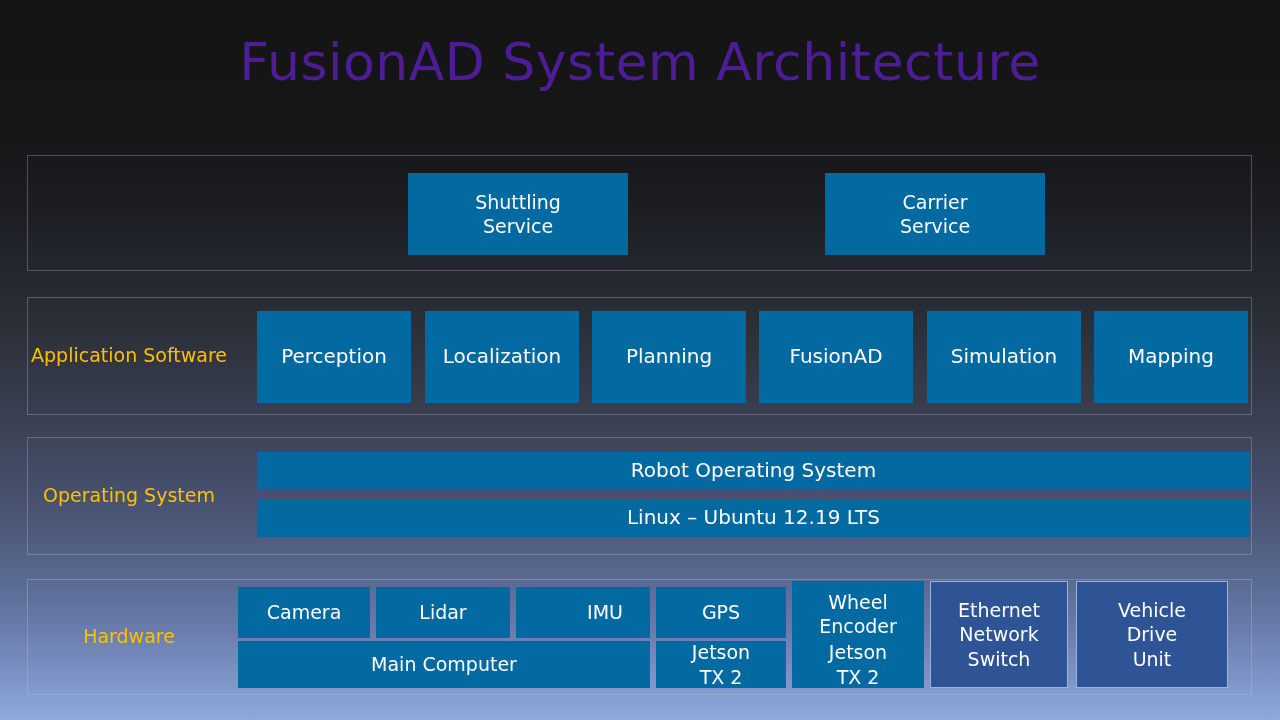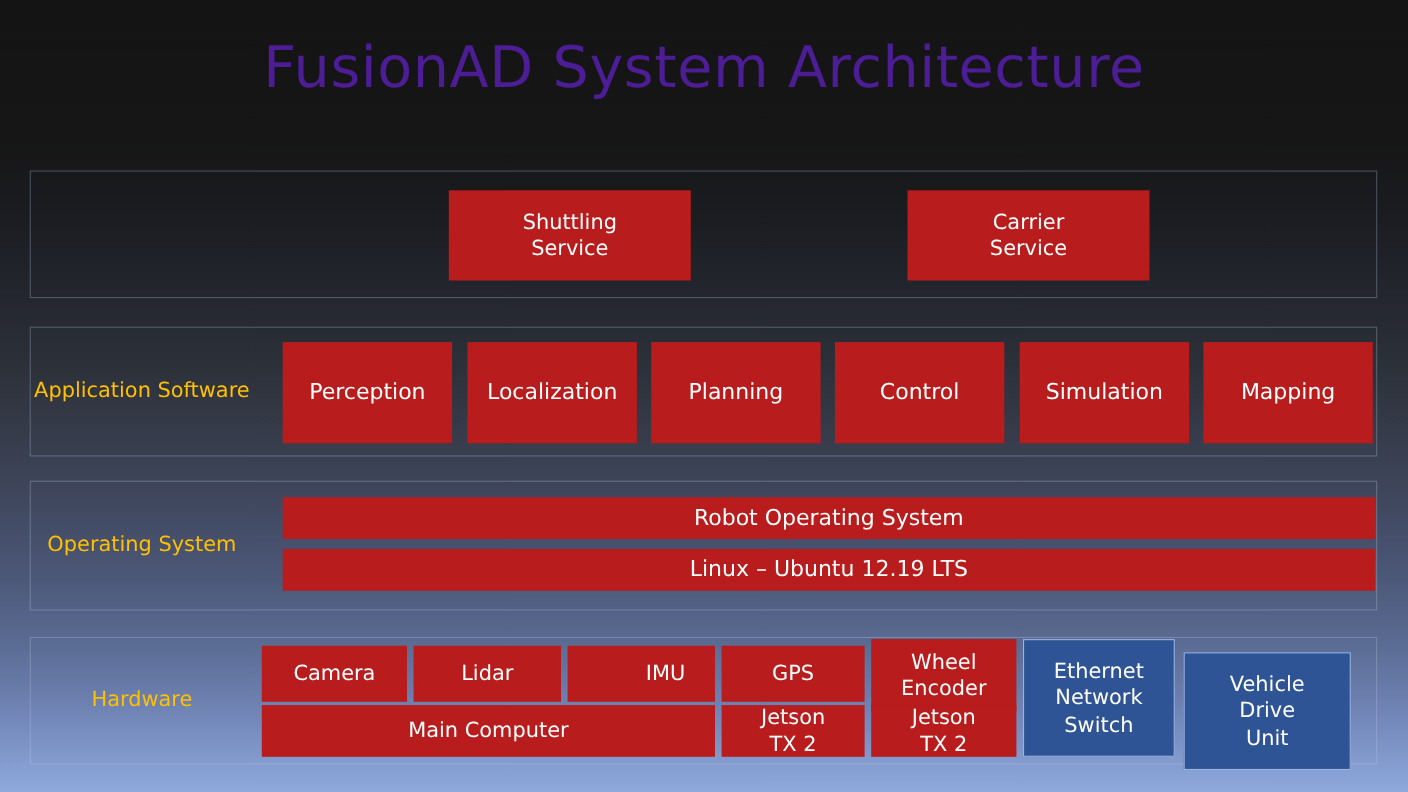--- a/index.html
+++ b/index.html
@@ -79,21 +79,21 @@
 
   
   #layer-autonomous { top: 155px;  height: 116px; }
   #layer-application { top: 297px; height: 118px; }
   #layer-os         { top: 437px;  height: 118px; }
   #layer-hardware   { top: 579px;  height: 116px; }
 
   
   .box {
     position: absolute;
-    background: #b91c1c;
+    background: #0369a1;
     color: #ffffff;
     display: flex;
     align-items: center;
     justify-content: center;
     text-align: center;
     font-family: "DejaVu Sans", sans-serif;
     font-size: 19px;
     line-height: 1.28;
     box-sizing: border-box;
     white-space: pre-line;
@@ -141,21 +141,21 @@
   .hw { font-size: 19px; }
   #hw-camera       { left: 8px;   top: 7px;  width: 132px; height: 51px; }
   #hw-main         { left: 8px;   top: 61px; width: 412px; height: 47px; }
   #hw-lidar        { left: 146px; top: 7px;  width: 134px; height: 51px; }
   #hw-imu          { left: 286px; top: 7px;  width: 134px; height: 51px; padding-left: 44px; }
   #hw-gps          { left: 426px; top: 7px;  width: 130px; height: 51px; }
   #hw-jetson-1     { left: 426px; top: 61px; width: 130px; height: 47px; }
   #hw-wheel        { left: 562px; top: 1px;  width: 132px; height: 66px; }
   #hw-jetson-2     { left: 562px; top: 61px; width: 132px; height: 47px; }
   #hw-ethernet     { left: 700px; top: 1px;  width: 138px; height: 107px; }
-  #hw-vdu          { left: 846px; top: 13px;  width: 152px; height: 107px; }
+  #hw-vdu          { left: 846px; top: 1px;  width: 152px; height: 107px; }
 </style>
 </head>
 <body>
 
 <div id="slide">
 
   <div class="title">FusionAD System Architecture</div>
 
   <div class="layer" id="layer-autonomous">
     <div class="layer-body">
@@ -166,21 +166,21 @@
     </div>
   </div>
 
   <div class="layer" id="layer-application">
     <div class="layer-label">Application
 Software</div>
     <div class="layer-body">
       <div class="box appbox" id="app-0">Perception</div>
       <div class="box appbox" id="app-1">Localization</div>
       <div class="box appbox" id="app-2">Planning</div>
-      <div class="box appbox" id="app-3">Control</div>
+      <div class="box appbox" id="app-3">FusionAD</div>
       <div class="box appbox" id="app-4">Simulation</div>
       <div class="box appbox" id="app-5">Mapping</div>
     </div>
   </div>
 
   <div class="layer" id="layer-os">
     <div class="layer-label">Operating
 System</div>
     <div class="layer-body">
       <div class="box osbar" id="os-0">Robot Operating System</div>

